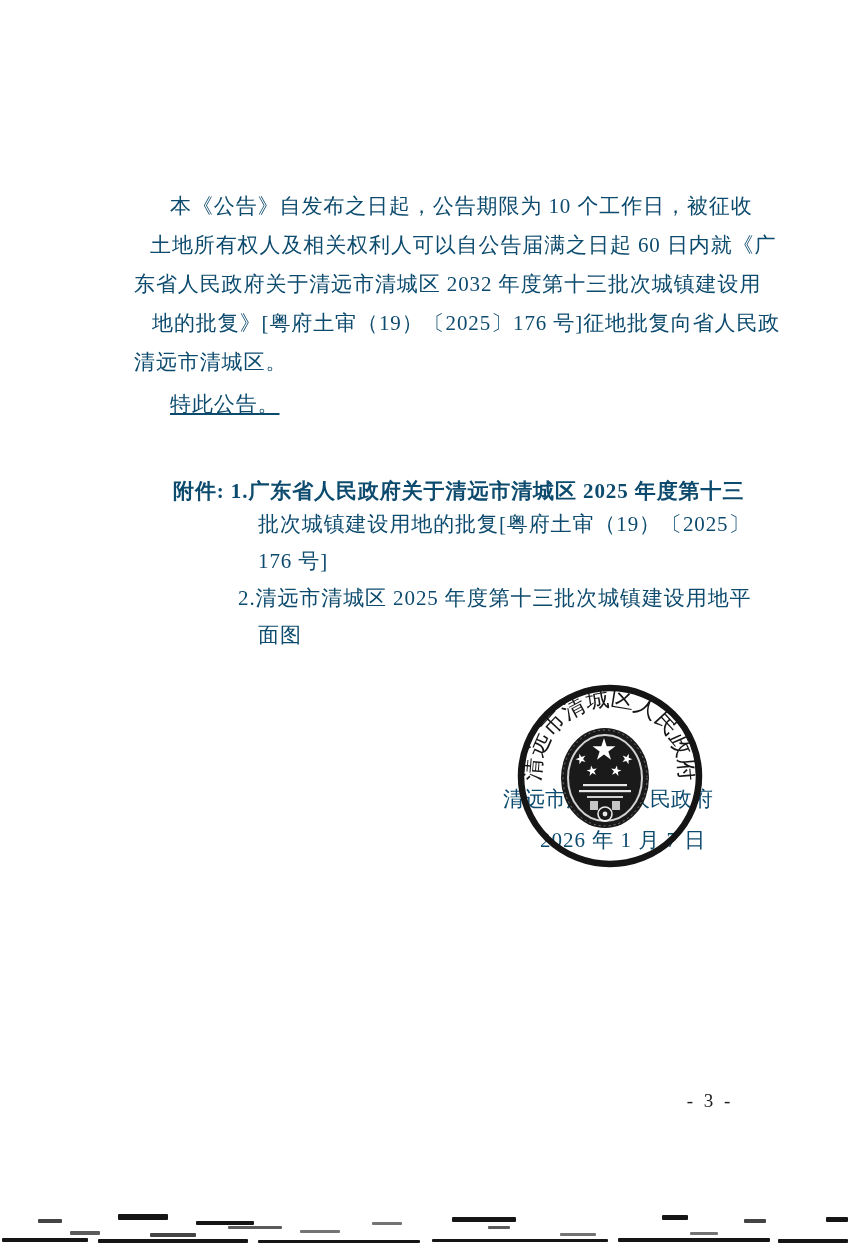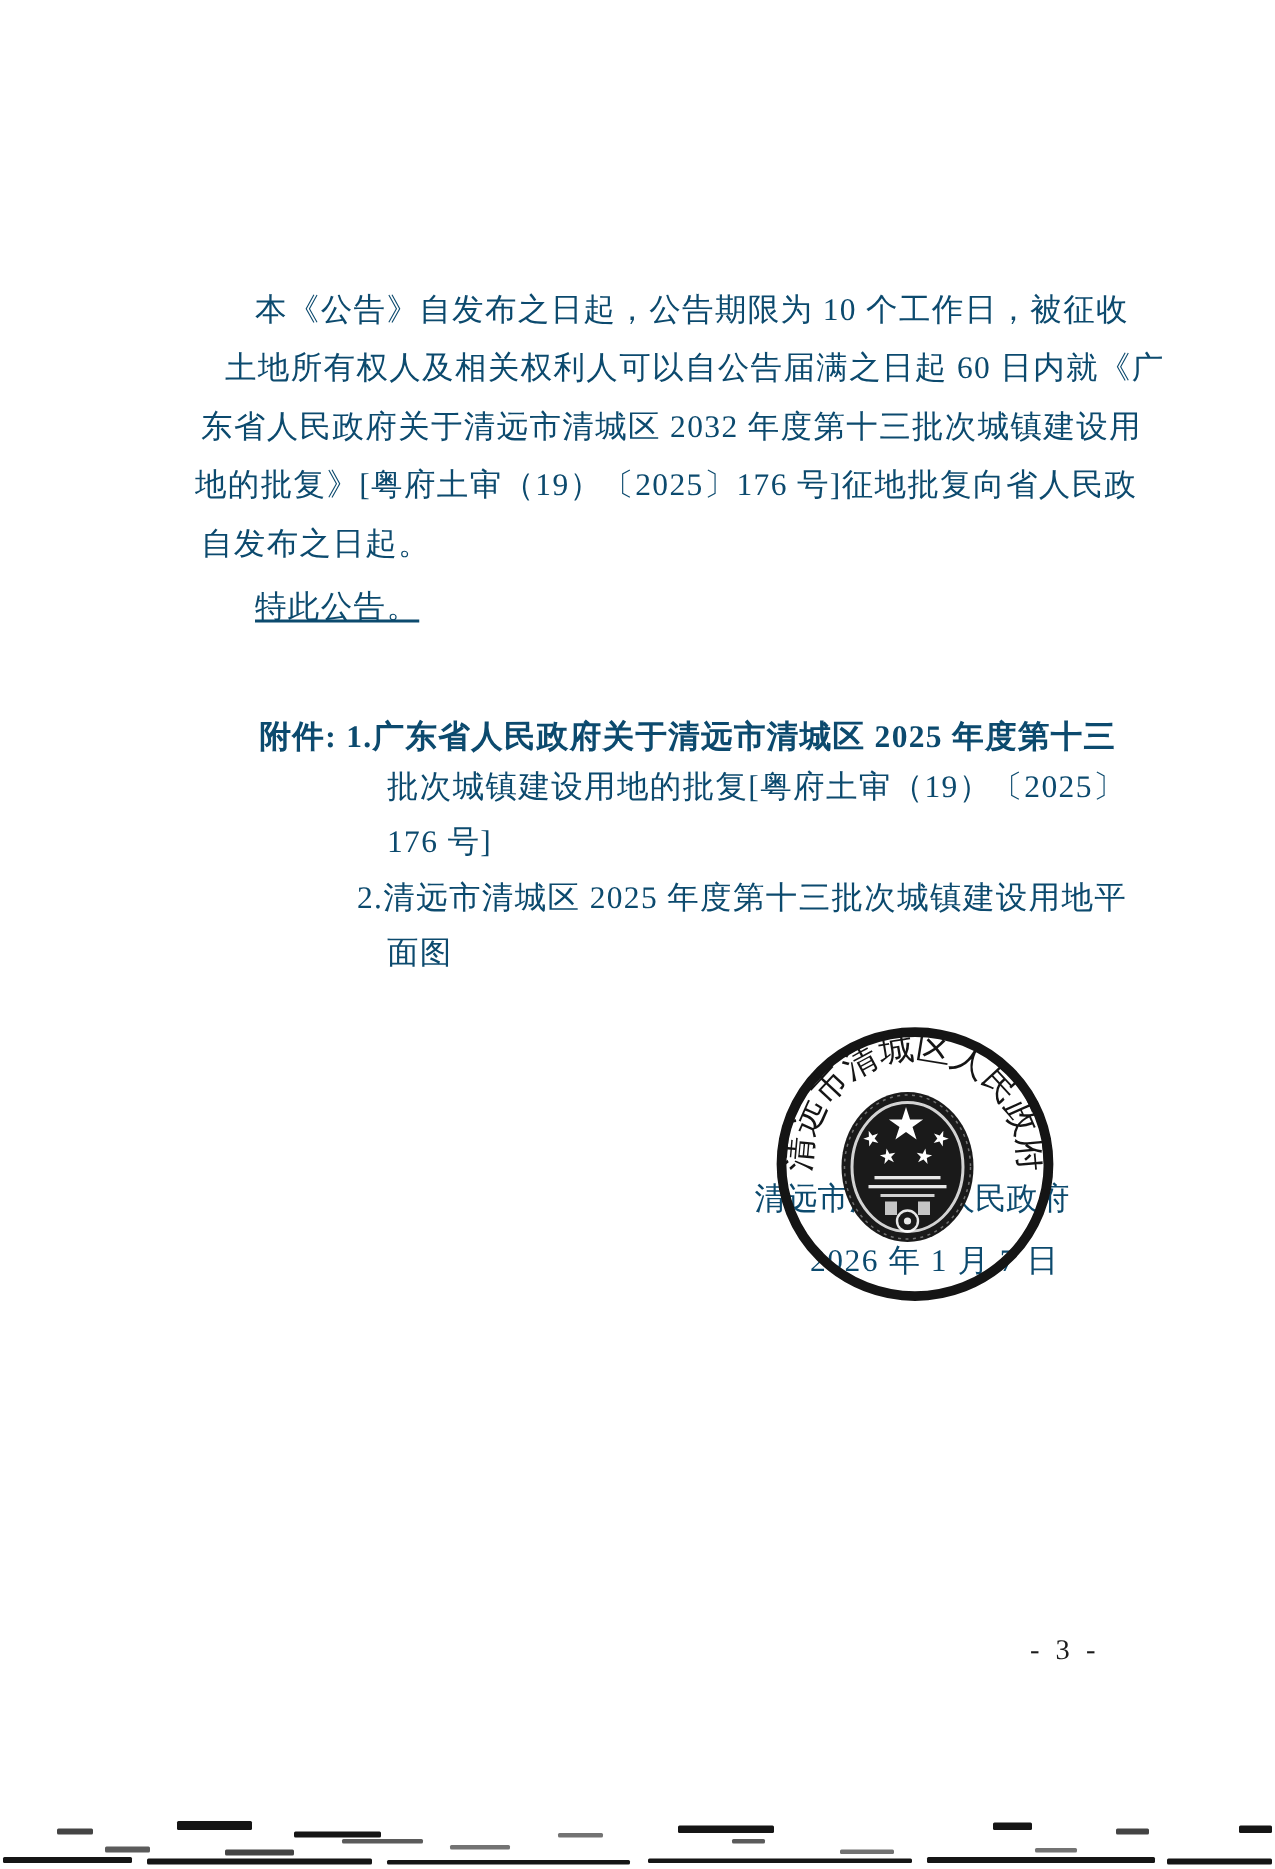--- a/index.html
+++ b/index.html
@@ -44,22 +44,22 @@
     background: #151515;
     border-radius: 1px;
   }
 </style>
 </head>
 <body>
 
 <div class="line" style="left:170px; top:191px;">本《公告》自发布之日起，公告期限为 10 个工作日，被征收</div>
 <div class="line" style="left:134px; top:230px;margin-left:16px;">土地所有权人及相关权利人可以自公告届满之日起 60 日内就《广</div>
 <div class="line" style="left:134px; top:269px;">东省人民政府关于清远市清城区 2032 年度第十三批次城镇建设用</div>
-<div class="line" style="left:130px; top:308px;">地的批复》[粤府土审（19）〔2025〕176 号]征地批复向省人民政</div>
-<div class="line" style="left:134px; top:347px;">自发布之日起。</div>
+<div class="line" style="left:152px; top:308px;">地的批复》[粤府土审（19）〔2025〕176 号]征地批复向省人民政</div>
+<div class="line" style="left:134px; top:347px;">清远市清城区。</div>
 <div class="line" style="left:170px; top:389px;text-decoration:underline;">特此公告。</div>
 
 <div class="line" style="left:173px; top:476px;font-weight:bold;">附件: 1.广东省人民政府关于清远市清城区 2025 年度第十三</div>
 <div class="line" style="left:258px; top:509px;">批次城镇建设用地的批复[粤府土审（19）〔2025〕</div>
 <div class="line" style="left:258px; top:546px;">176 号]</div>
 <div class="line" style="left:238px; top:583px;">2.清远市清城区 2025 年度第十三批次城镇建设用地平</div>
 <div class="line" style="left:258px; top:620px;">面图</div>
 
 <div class="line sig sig-block" style="left:503px; top:784px;">清远市清城区人民政府</div>
 <div class="line date sig-block" style="left:540px; top:825px;">2026 年 1 月 7 日</div>

